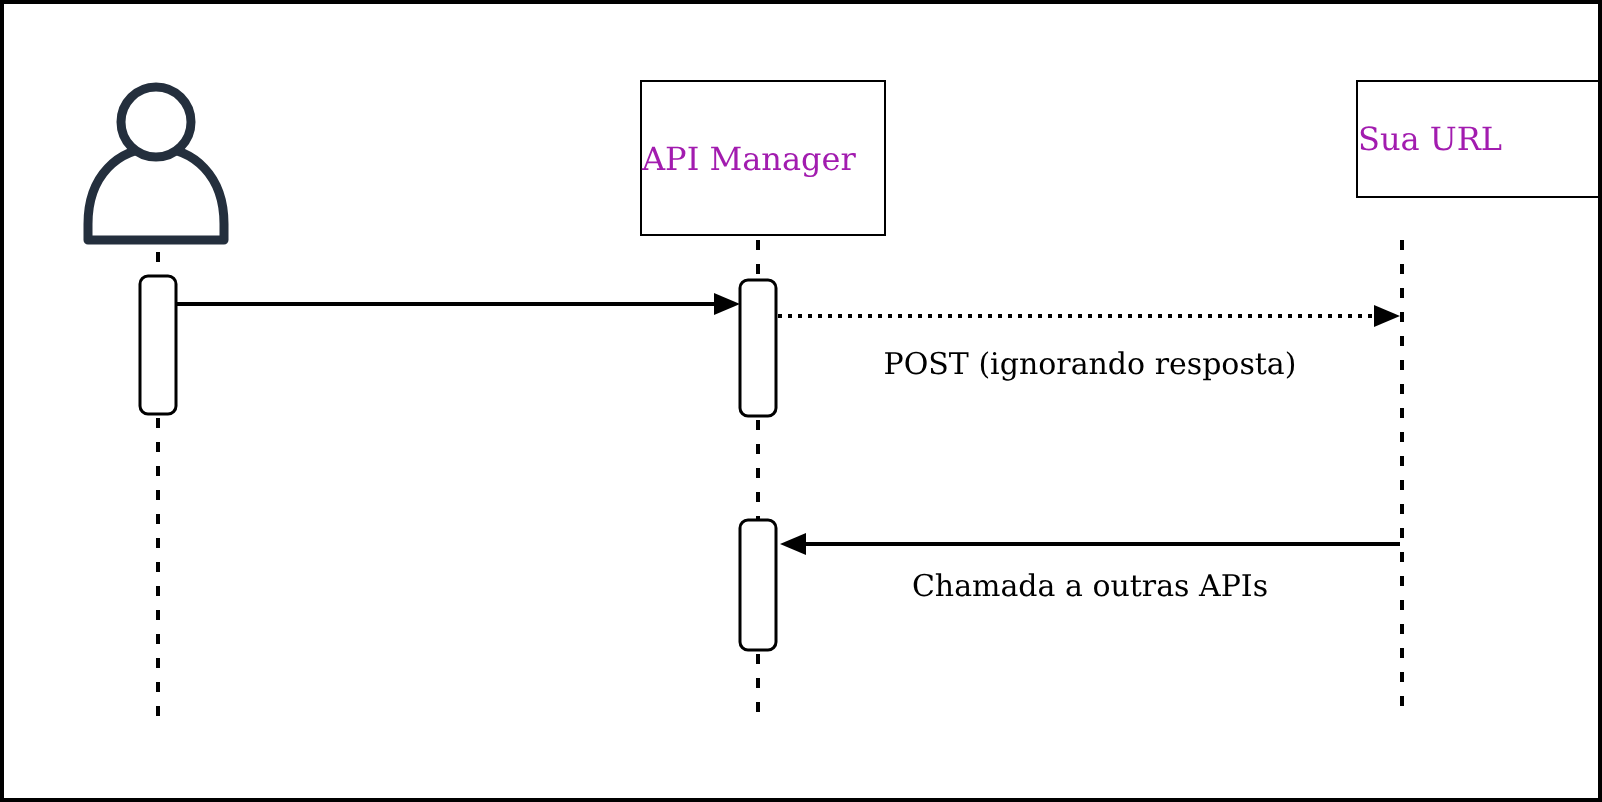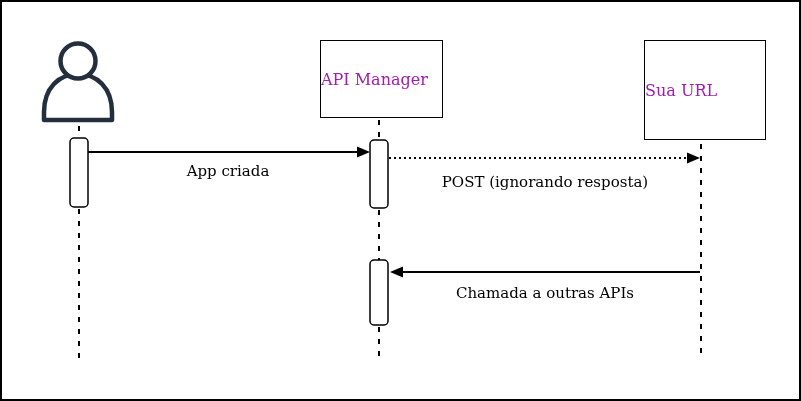--- a/index.html
+++ b/index.html
@@ -15,21 +15,21 @@
   .participant-box{
     position:absolute;
     box-sizing:border-box;
     background:#ffffff;
     border:1.5px solid #000000;
     display:flex;align-items:center;justify-content:flex-start;
     font-size:16px;color:#a21caf;
     text-align:center;
   }
   .box-api{left:318px;top:38px;width:123px;height:78px;}
-  .box-url{left:642px;top:38px;width:122px;height:100px;}
+  .box-url{left:676px;top:38px;width:122px;height:59px;}
   .message-label{
     position:absolute;
     font-size:15px;color:#000000;
     white-space:nowrap;
     transform:translateX(-50%);
   }
   .label-app{left:226px;top:160px;}
   .label-post{left:543px;top:171px;text-align:right;}
   .label-chamada{left:543px;top:282px;text-align:center;}
 </style>
@@ -77,19 +77,18 @@
   </svg>
 
   <div class="participant-box box-api">
     <span>API Manager</span>
   </div>
 
   <div class="participant-box box-url">
     <span>Sua URL</span>
   </div>
 
-  <div class="message-label label-app">App criada</div>
 
   <div class="message-label label-post">POST (ignorando resposta)</div>
 
   <div class="message-label label-chamada">Chamada a outras APIs</div>
 
 </div>
 
 </body></html>

